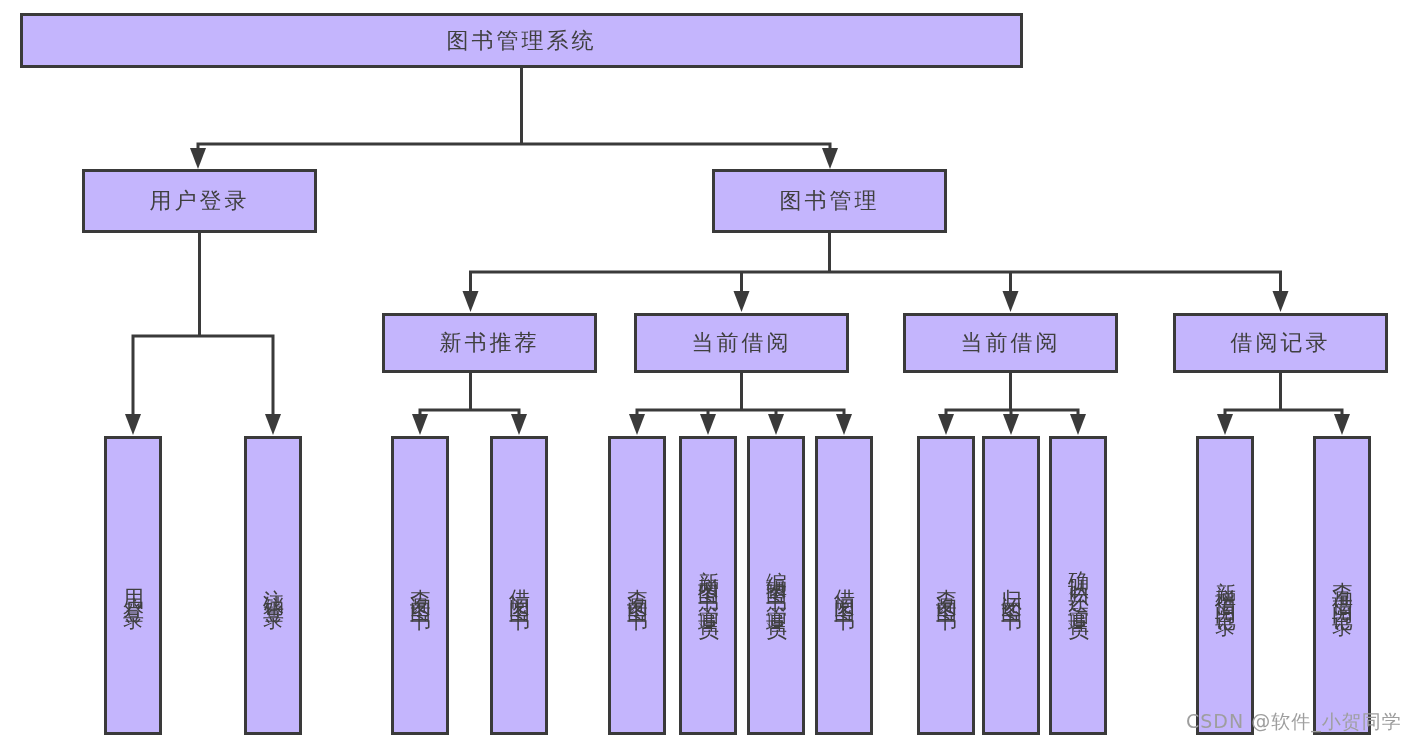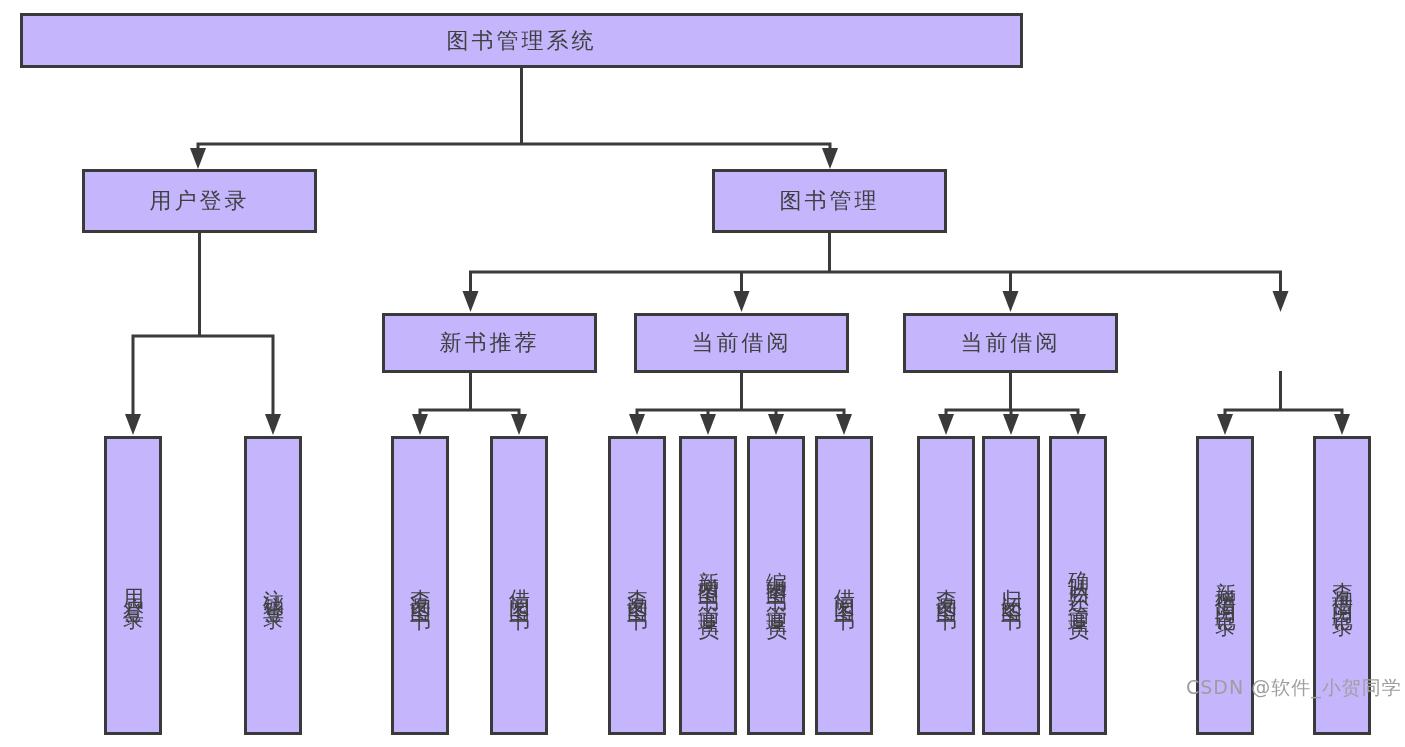--- a/index.html
+++ b/index.html
@@ -37,21 +37,21 @@
     writing-mode: vertical-rl;
     text-orientation: mixed;
     font-size: 21px;
     letter-spacing: 7px;
     color: #3f3f3f;
     line-height: 1;
   }
   .watermark {
     position: absolute;
     left: 1186px;
-    top: 675px;
+    top: 709px;
     font-size: 19px;
     color: #9e9e9e;
     letter-spacing: 1px;
     white-space: nowrap;
     z-index: 5;
   }
 </style>
 </head>
 <body>
 
@@ -118,20 +118,21 @@
   </svg>
 
   <div class="node h-label" style="left:20px; top:13px; width:1003px; height:55px;">图书管理系统</div>
 
   <div class="node h-label" style="left:82px; top:169px; width:235px; height:64px;">用户登录</div>
   <div class="node h-label" style="left:712px; top:169px; width:235px; height:64px;text-align:right;">图书管理</div>
 
   <div class="node h-label" style="left:363px; top:313px; width:215px; height:60px;margin-left:19px;">新书推荐</div>
   <div class="node h-label" style="left:634px; top:313px; width:215px; height:60px;">当前借阅</div>
   <div class="node h-label" style="left:903px; top:313px; width:215px; height:60px;">当前借阅</div>
+  <div class="node h-label" style="left:1173px; top:313px; width:215px; height:60px;">借阅记录</div>
 
   <div class="node leaf" style="left:104px; top:436px; width:58px; height:299px;">
     <span class="vtext">用户登录</span>
   </div>
   <div class="node leaf" style="left:244px; top:436px; width:58px; height:299px;">
     <span class="vtext">注销登录</span>
   </div>
 
   <div class="node leaf" style="left:391px; top:436px; width:58px; height:299px;">
     <span class="vtext">查询图书</span>

